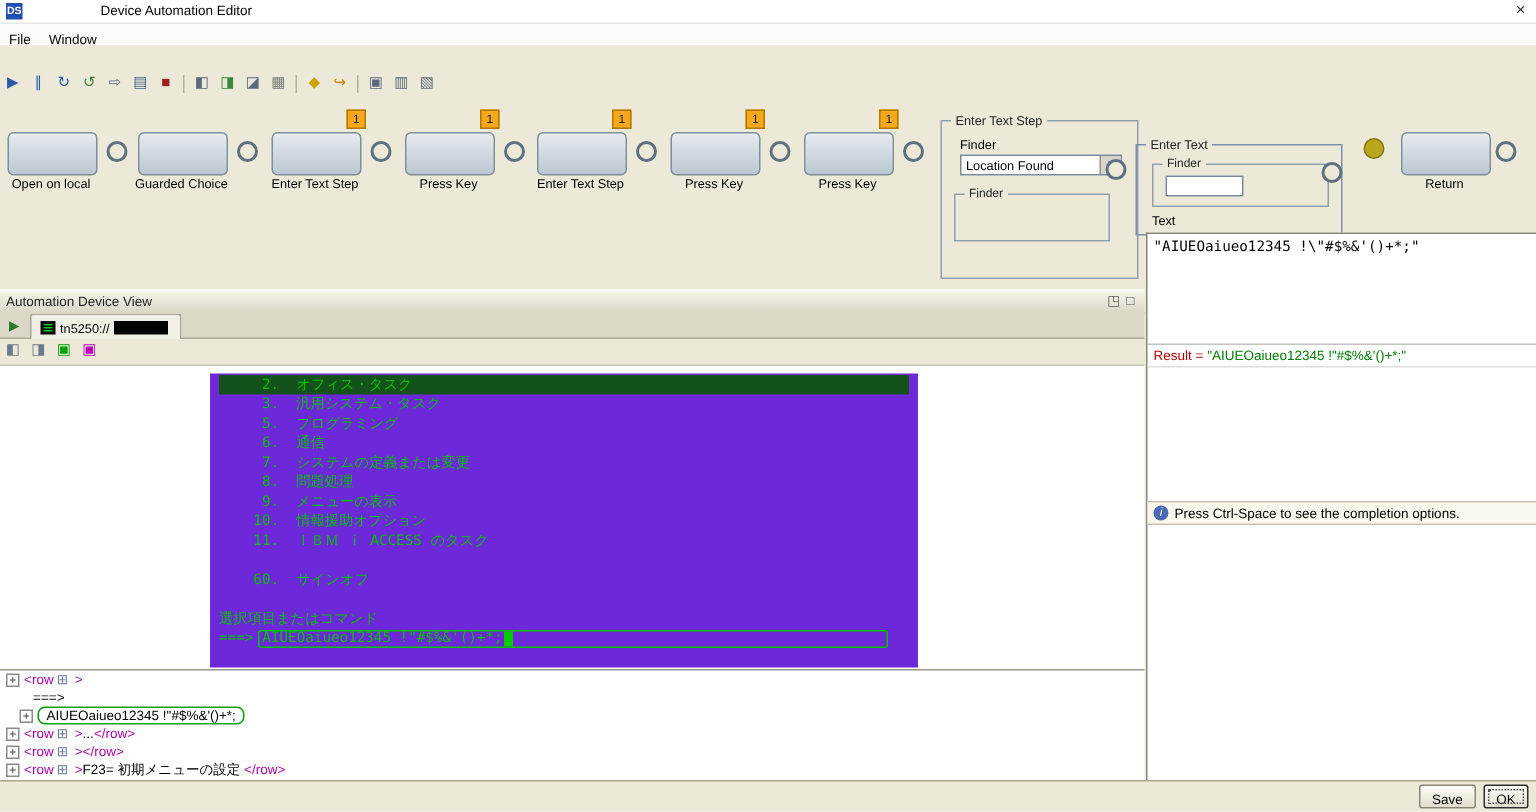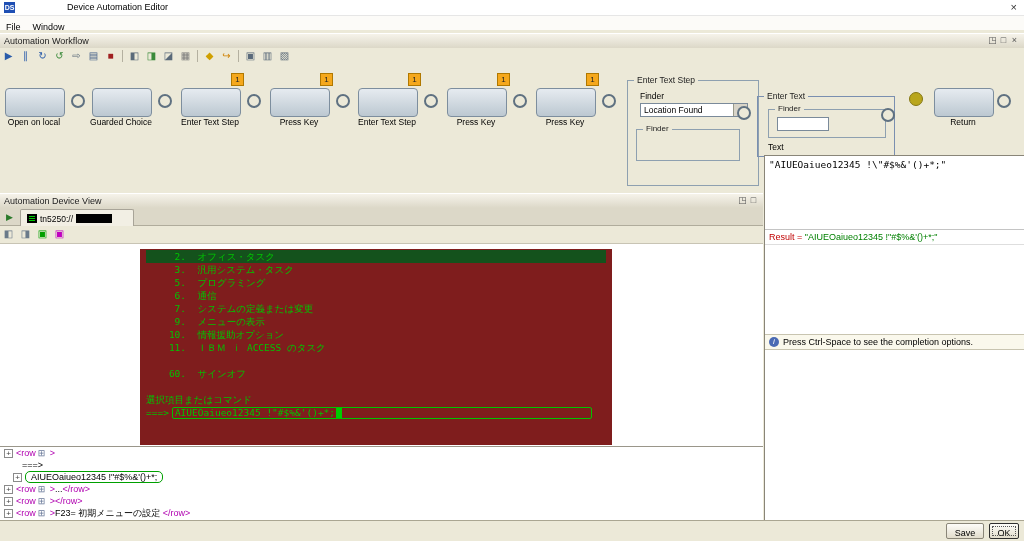--- a/index.html
+++ b/index.html
@@ -35,29 +35,29 @@
   .glabel{position:absolute;font-size:8.5px;color:#000;}
   .dropdown{position:absolute;width:108px;height:14px;background:#fff;border:1px solid #7a8a9a;font-size:8.5px;line-height:13px;padding-left:3px;box-sizing:border-box;}
   .arrowbtn{position:absolute;right:0;top:0;width:13px;height:12px;background:#d8d4c8;border-left:1px solid #9a9a8a;text-align:center;font-size:6px;line-height:12px;color:#333;}
   .smallinput{position:absolute;background:#fff;border:1px solid #7a8a9a;}
   .ydot{position:absolute;width:12px;height:12px;border-radius:50%;background:#b9a61c;border:1px solid #857713;}
 
   
   .devheader{width:763px;}
   .tabbar{position:absolute;left:0;top:208px;width:763px;height:17px;background:#dcd8c8;border-bottom:1px solid #b0ac9c;}
   .tabplay{position:absolute;left:6px;top:4px;font-size:9px;color:#2a7a2a;}
-  .tab{position:absolute;left:20px;top:1px;height:15px;padding:1px 21px 0 6px;background:#f2efe4;border:1px solid #a8a498;border-bottom:none;border-radius:2px 2px 0 0;font-size:8.5px;display:flex;align-items:center;gap:3px;}
+  .tab{position:absolute;left:20px;top:1px;height:15px;padding:1px 8px 0 6px;background:#f2efe4;border:1px solid #a8a498;border-bottom:none;border-radius:2px 2px 0 0;font-size:8.5px;display:flex;align-items:center;gap:3px;}
   .termicon{width:10px;height:9px;background:#000;position:relative;display:inline-block;flex:none;}
   .termicon::before{content:"";position:absolute;left:2px;top:2px;width:6px;height:1px;background:#0c0;box-shadow:0 2px 0 #0c0,0 4px 0 #0c0;}
   .redact{display:inline-block;width:36px;height:9px;background:#000;}
   .devtoolbar{position:absolute;left:0;top:226px;width:763px;height:17px;background:#ece9d8;}
   .devclient{position:absolute;left:0;top:243px;width:763px;height:202px;background:#fff;border-top:1px solid #c8c4b4;}
 
   
-  .terminal{position:absolute;left:140px;top:5px;width:472px;height:196px;background:#7f1d1d;padding:1px 6px;box-sizing:border-box;overflow:hidden;}
+  .terminal{position:absolute;left:140px;top:5px;width:472px;height:196px;background:#6d28d9;padding:1px 6px;box-sizing:border-box;overflow:hidden;}
   .tline{height:13px;line-height:13px;white-space:pre;color:#00c400;font-family:"DejaVu Sans Mono",monospace;font-size:9.5px;}
   .tline.hl{background:#14521c;}
   .tinput{display:flex;align-items:center;}
   .tbox{border:1px solid #00c400;border-radius:2px;height:12px;display:inline-flex;align-items:center;padding:0 2px;width:420px;margin-left:3px;box-sizing:border-box;}
   .tcur{width:6px;height:10px;background:#00cc00;display:inline-block;margin-left:1px;flex:none;}
 
   
   .tree{position:absolute;left:0;top:446px;width:763px;height:74px;background:#fff;border-top:1px solid #9a968a;overflow:hidden;font-size:9px;}
   .trow{height:12px;display:flex;align-items:center;white-space:pre;}
   .texp{width:9px;height:9px;border:1px solid #8a8a8a;background:#fff;font-size:8px;line-height:8px;text-align:center;color:#444;margin-right:3px;flex:none;box-sizing:border-box;}
@@ -87,24 +87,20 @@
 <div class="app">
 
   <div class="titlebar">
     <span class="appicon">DS</span>
     <span class="wtitle">Device Automation Editor</span>
     <span class="wclose">×</span>
   </div>
 
   <div class="menubar" id="menubar"><span class="menuitem">File</span><span class="menuitem">Window</span></div>
 
-  <div class="phdr" style="left:0;top:33px;width:1024px;">
-    <span class="ptitle">Automation Workflow</span>
-    <span class="hdricons" id="wf-hdr-icons"><span class="hicon">◳</span><span class="hicon">□</span><span class="hicon">×</span></span>
-  </div>
 
   <div class="toolbar" id="wf-toolbar"><span class="tbicon" style="color: rgb(42, 92, 170);">▶</span><span class="tbicon" style="color: rgb(42, 92, 170);">∥</span><span class="tbicon" style="color: rgb(42, 92, 170);">↻</span><span class="tbicon" style="color: rgb(58, 138, 58);">↺</span><span class="tbicon" style="color: rgb(90, 106, 122);">⇨</span><span class="tbicon" style="color: rgb(70, 98, 138);">▤</span><span class="tbicon" style="color: rgb(160, 32, 32);">■</span><span class="tbsep"></span><span class="tbicon" style="color: rgb(90, 106, 122);">◧</span><span class="tbicon" style="color: rgb(58, 138, 58);">◨</span><span class="tbicon" style="color: rgb(90, 106, 122);">◪</span><span class="tbicon" style="color: rgb(122, 122, 122);">▦</span><span class="tbsep"></span><span class="tbicon" style="color: rgb(208, 160, 0);">◆</span><span class="tbicon" style="color: rgb(208, 128, 0);">↪</span><span class="tbsep"></span><span class="tbicon" style="color: rgb(90, 106, 122);">▣</span><span class="tbicon" style="color: rgb(90, 106, 122);">▥</span><span class="tbicon" style="color: rgb(90, 106, 122);">▧</span></div>
 
   <div class="canvas">
     <div id="nodes">
         <span class="wnode" style="left: 5px; top: 24px;"></span>
         <span class="wnodelabel" style="left: -4px; top: 53px;">Open on local</span>
         <span class="wcircle" style="left: 71px; top: 30px;"></span>
         <span class="wnode" style="left: 92px; top: 24px;"></span>
         <span class="wnodelabel" style="left: 83px; top: 53px;">Guarded Choice</span>
@@ -178,20 +174,21 @@
 
   <div class="devtoolbar" id="dev-toolbar"><span class="tbicon" style="color: rgb(106, 122, 138);">◧</span><span class="tbicon" style="color: rgb(106, 122, 138);">◨</span><span class="tbicon" style="color: rgb(0, 160, 0);">▣</span><span class="tbicon" style="color: rgb(192, 0, 192);">▣</span></div>
 
   <div class="devclient">
     <div class="terminal" id="terminal">
         <div class="tline hl">     2.  オフィス・タスク</div>
         <div class="tline">     3.  汎用システム・タスク</div>
         <div class="tline">     5.  プログラミング</div>
         <div class="tline">     6.  通信</div>
         <div class="tline">     7.  システムの定義または変更</div>
+        <div class="tline">     8.  問題処理</div>
         <div class="tline">     9.  メニューの表示</div>
         <div class="tline">    10.  情報援助オプション</div>
         <div class="tline">    11.  ＩＢＭ ｉ ACCESS のタスク</div>
         <div class="tline"></div>
         <div class="tline">    60.  サインオフ</div>
         <div class="tline"></div>
         <div class="tline">選択項目またはコマンド</div>
         <div class="tline tinput"><span>===&gt;</span><span class="tbox"><span>AIUEOaiueo12345 !"#$%&amp;'()+*;</span><span class="tcur"></span></span></div>
       </div>
   </div>

